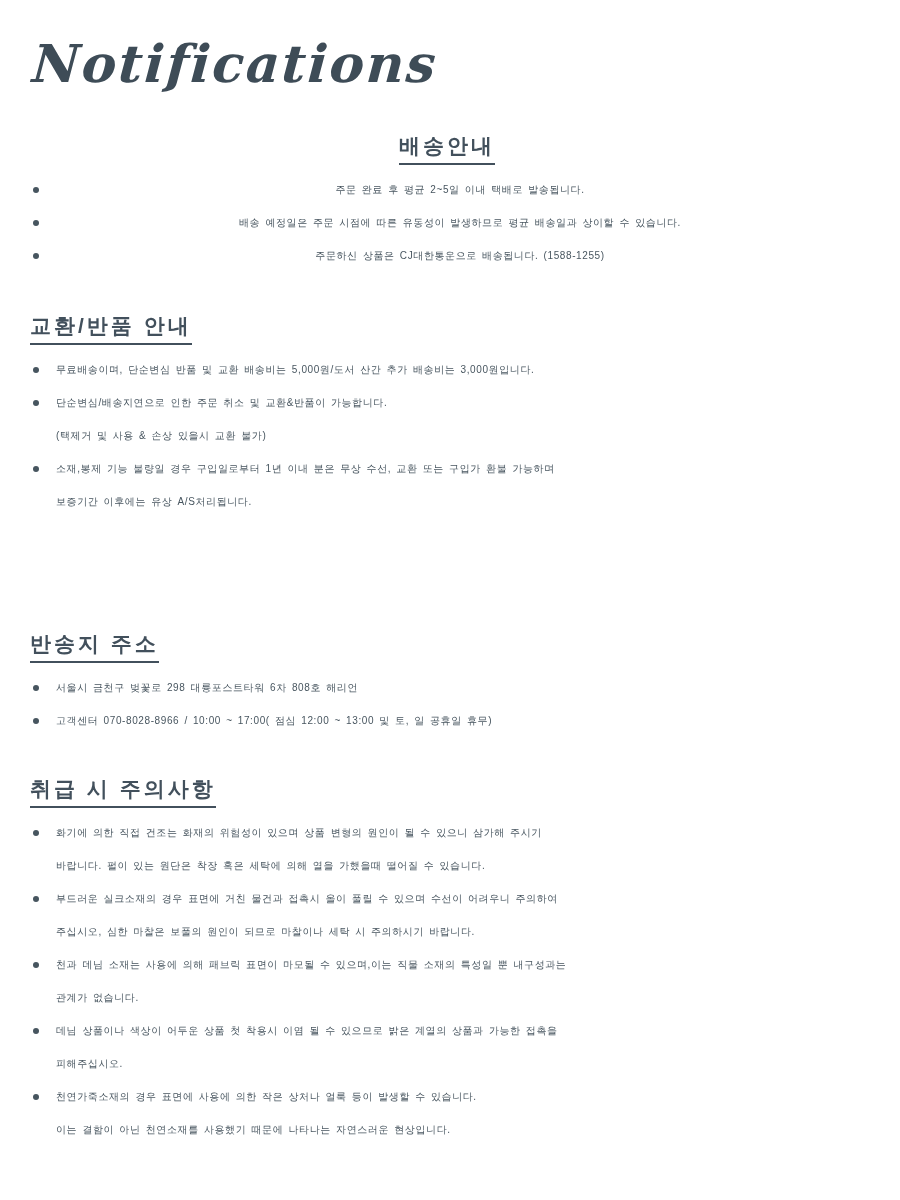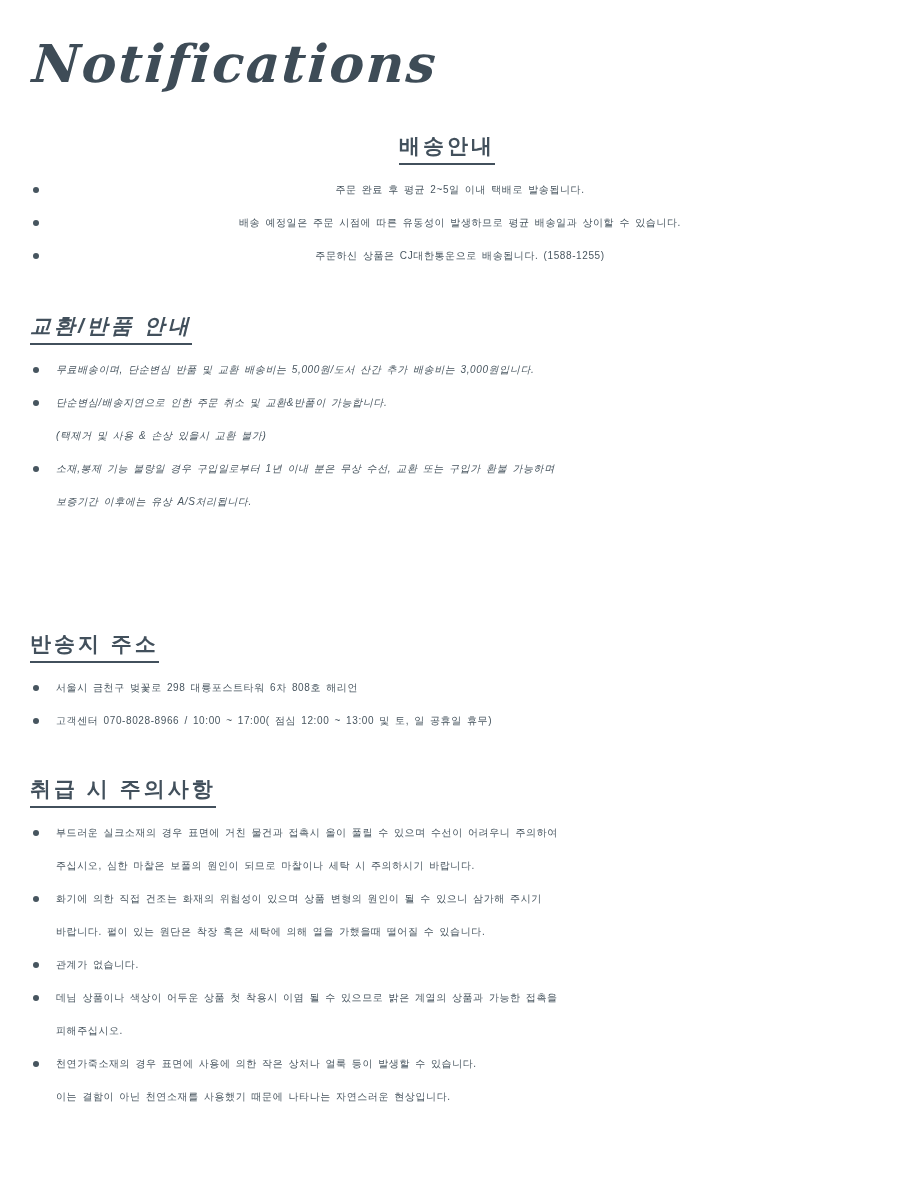--- a/index.html
+++ b/index.html
@@ -25,21 +25,21 @@
     font-weight: 700;
     font-size: 52px;
     line-height: 72px;
     letter-spacing: 2px;
     color: var(--title-color, #3e4c57);
     transform: skewX(-4deg);
     transform-origin: left bottom;
   }
   .section { margin: 0; }
   .section:nth-of-type(1) { margin-top: 34px; text-align: center; }
-  .section:nth-of-type(2) { margin-top: 42px; font-style: italic; }
+  .section:nth-of-type(2) { margin-top: 42px; }
   .section:nth-of-type(3) { margin-top: 114px; }
   .section:nth-of-type(4) { margin-top: 40px; }
   .section-heading {
     display: inline-block;
     margin: 0 0 8px 0;
     font-size: 21px;
     font-weight: 700;
     letter-spacing: 3px;
     line-height: 24px;
     color: var(--heading-color, #42505c);
@@ -131,34 +131,35 @@
             <span class="dot"></span>
             <div class="lines">
               <div class="line">고객센터 070-8028-8966 / 10:00 ~ 17:00( 점심 12:00 ~ 13:00 및 토, 일 공휴일 휴무)</div>
             </div>
           </li>
         </ul></section>
       <section class="section"><h2 class="section-heading">취급 시 주의사항</h2><ul class="item-list">
           <li class="item">
             <span class="dot"></span>
             <div class="lines">
+              <div class="line">화기에 의한 직접 건조는 화재의 위험성이 있으며 상품 변형의 원인이 될 수 있으니 삼가해 주시기</div>
+              <div class="line">바랍니다. 펄이 있는 원단은 착장 혹은 세탁에 의해 열을 가했을때 떨어질 수 있습니다.</div>
+            </div>
+          </li>
+          <li class="item">
+            <span class="dot"></span>
+            <div class="lines">
               <div class="line">부드러운 실크소재의 경우 표면에 거친 물건과 접촉시 올이 풀릴 수 있으며 수선이 어려우니 주의하여</div>
               <div class="line">주십시오, 심한 마찰은 보풀의 원인이 되므로 마찰이나 세탁 시 주의하시기 바랍니다.</div>
             </div>
           </li>
           <li class="item">
             <span class="dot"></span>
             <div class="lines">
-              <div class="line">화기에 의한 직접 건조는 화재의 위험성이 있으며 상품 변형의 원인이 될 수 있으니 삼가해 주시기</div>
-              <div class="line">바랍니다. 펄이 있는 원단은 착장 혹은 세탁에 의해 열을 가했을때 떨어질 수 있습니다.</div>
-            </div>
-          </li>
-          <li class="item">
-            <span class="dot"></span>
-            <div class="lines">
+              <div class="line">천과 데님 소재는 사용에 의해 패브릭 표면이 마모될 수 있으며,이는 직물 소재의 특성일 뿐 내구성과는</div>
               <div class="line">관계가 없습니다.</div>
             </div>
           </li>
           <li class="item">
             <span class="dot"></span>
             <div class="lines">
               <div class="line">데님 상품이나 색상이 어두운 상품 첫 착용시 이염 될 수 있으므로 밝은 계열의 상품과 가능한 접촉을</div>
               <div class="line">피해주십시오.</div>
             </div>
           </li>

